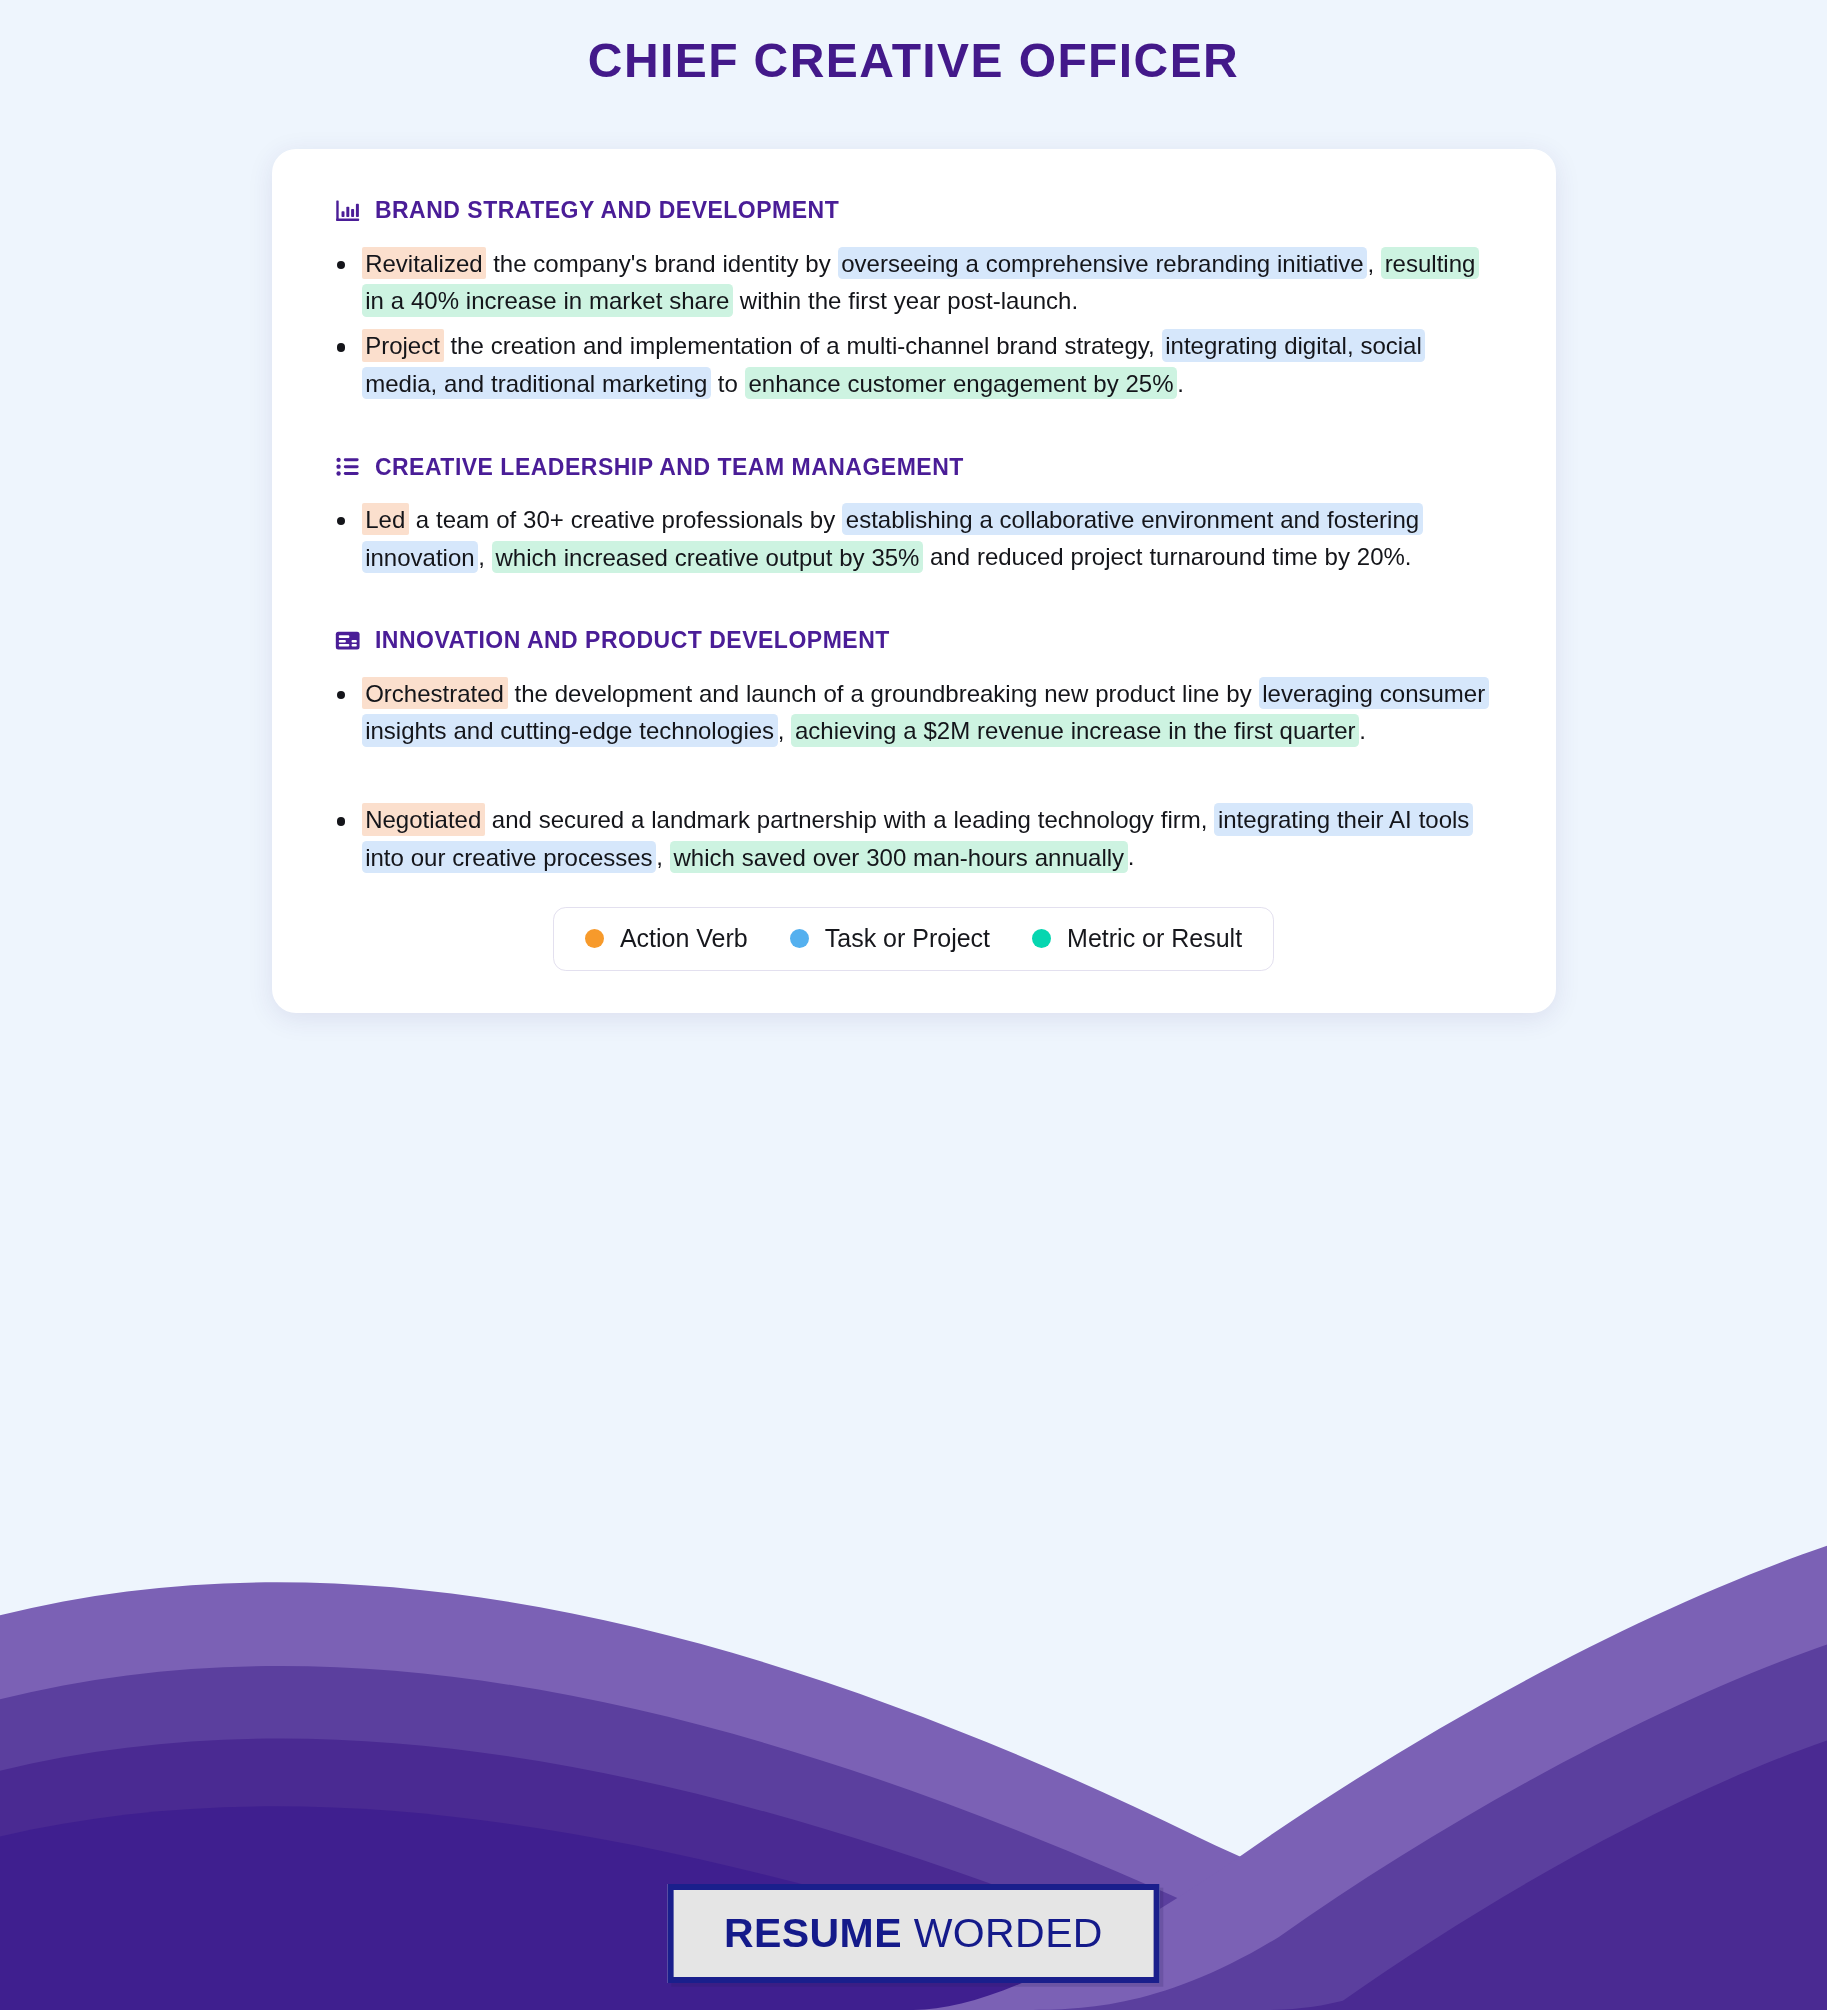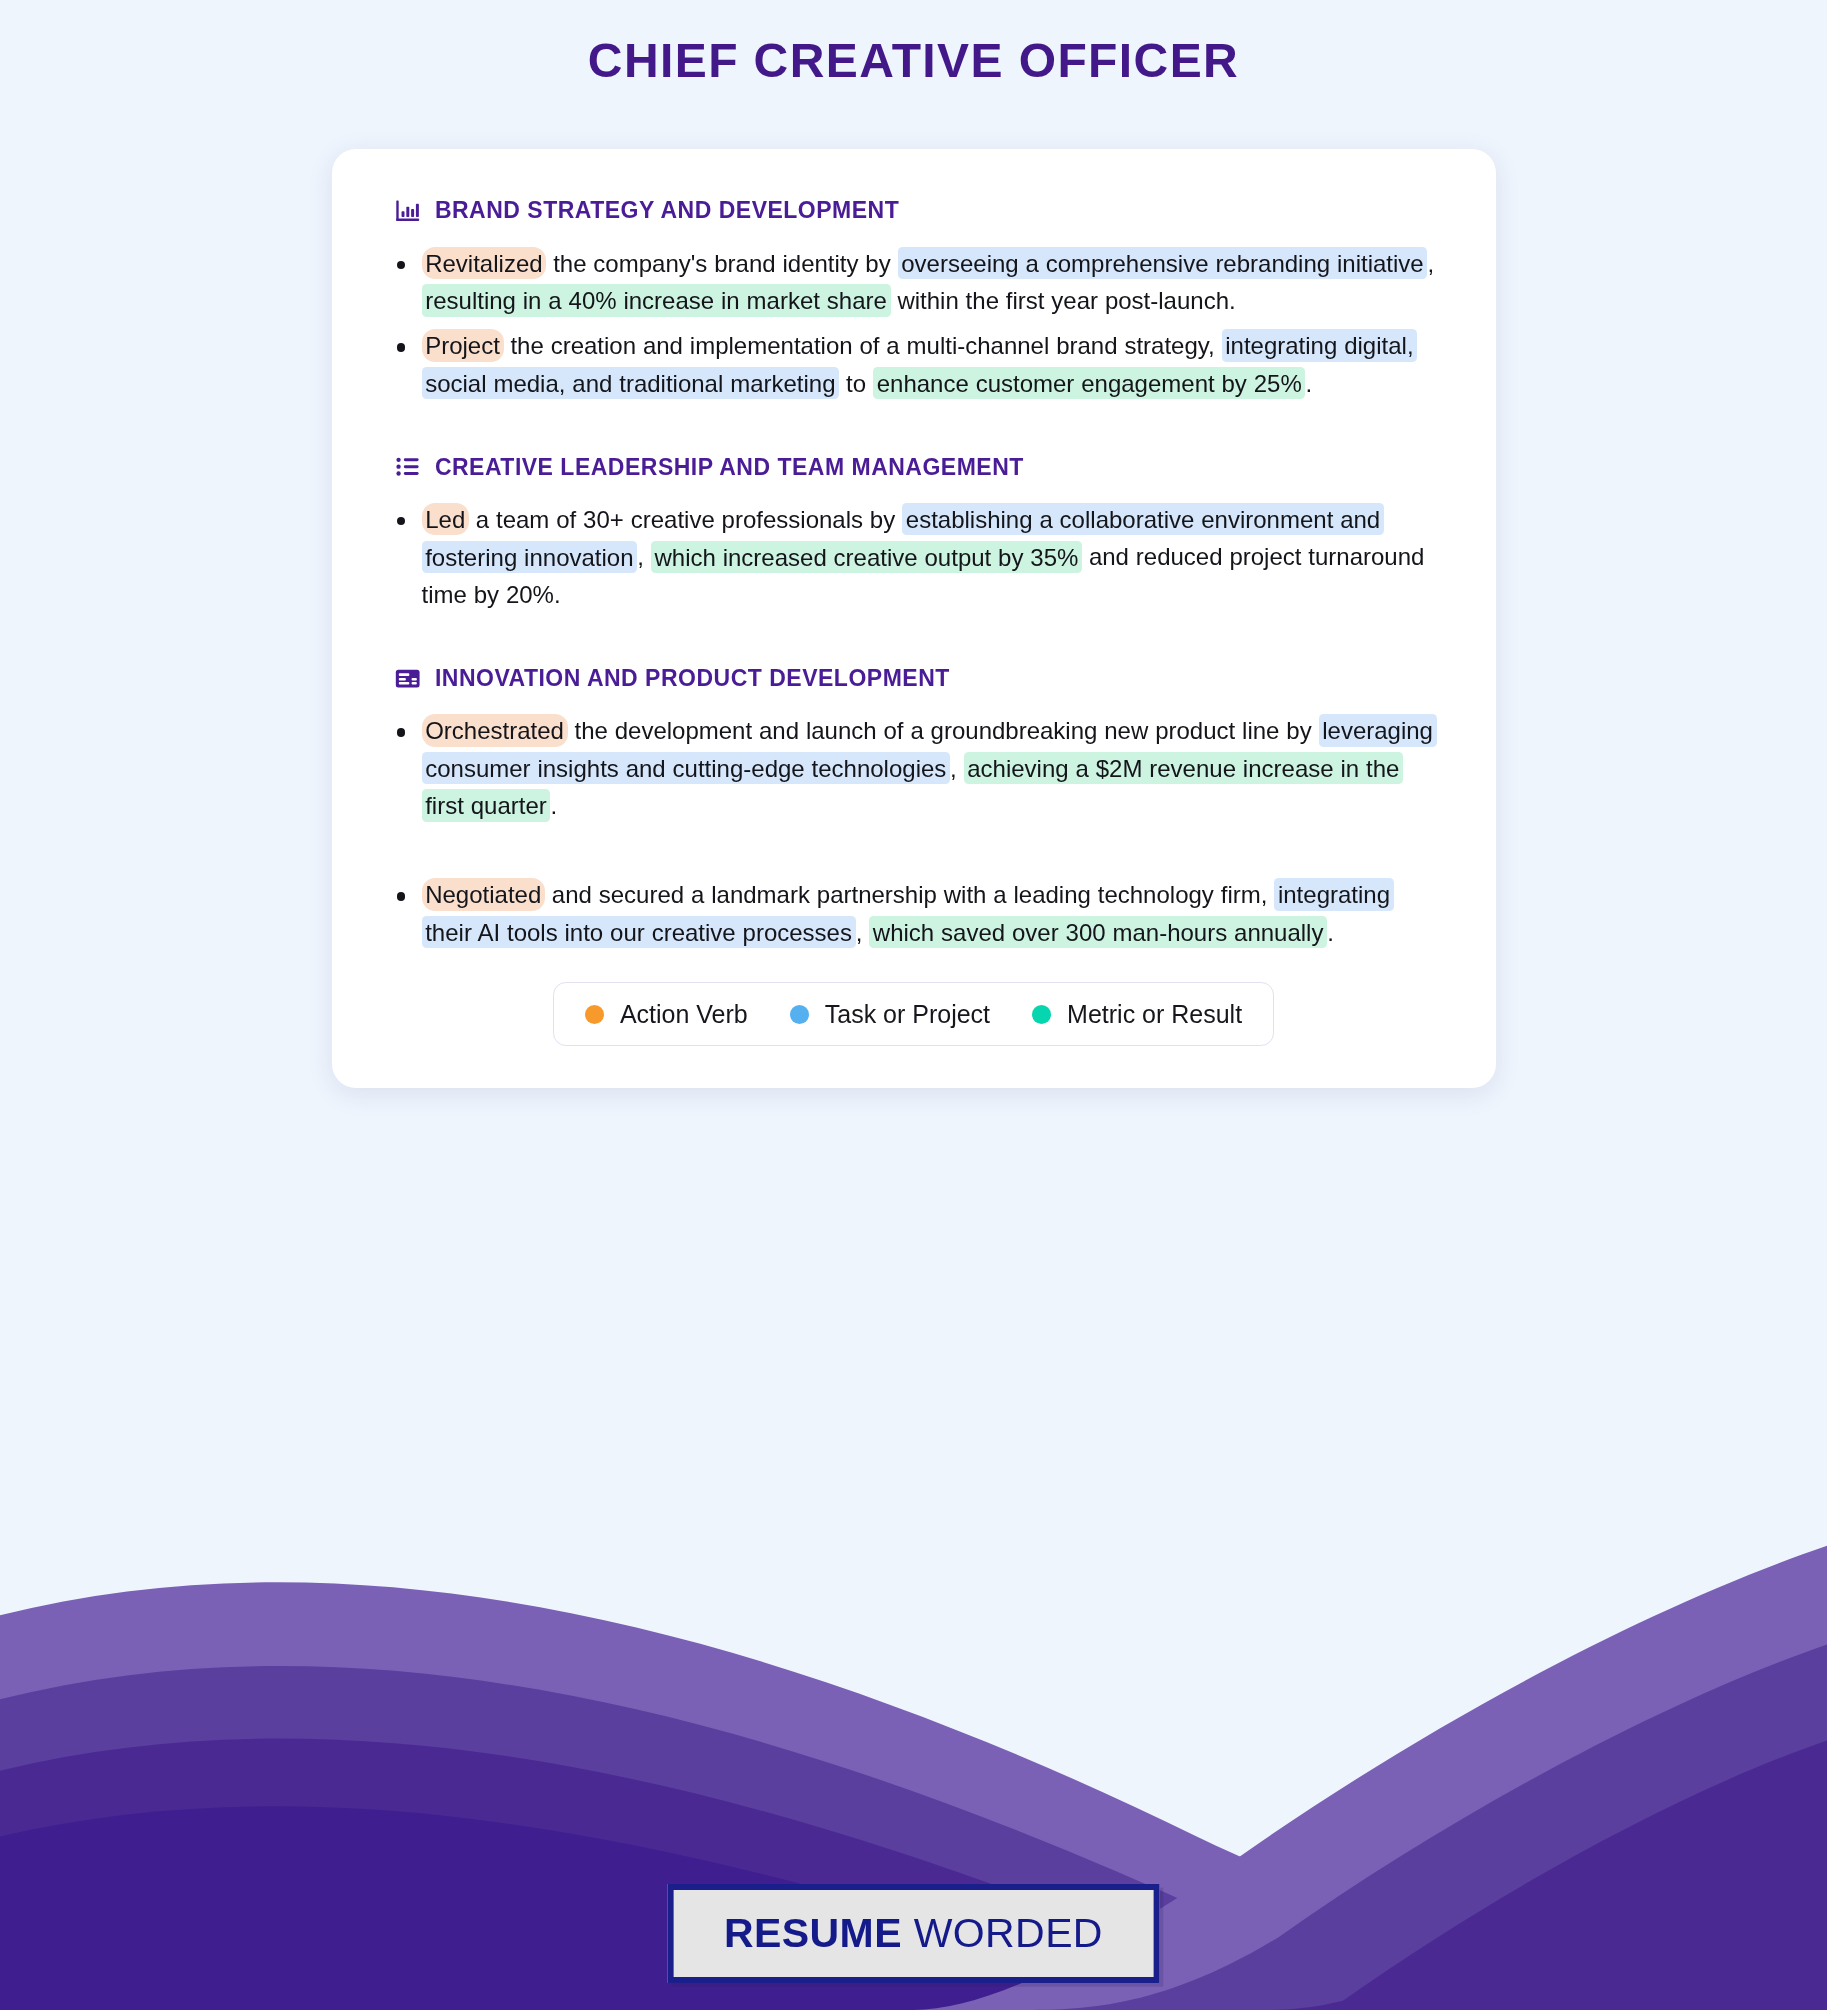--- a/index.html
+++ b/index.html
@@ -44,21 +44,21 @@
     font-weight: 700;
     color: #43198a;
     margin-top: 12.8px;
     letter-spacing: 0.1px;
   }
 
   
   .card {
     position: relative;
     z-index: 2;
-    width: 1164px;
+    width: 1284px;
     margin: 61px auto 0 auto;
     background: #ffffff;
     border-radius: 24px;
     box-shadow: 0 5.5px 25.6px rgba(60, 40, 120, 0.10);
     padding: 48px 55px 42px 55px;
   }
 
   .section { margin-bottom: 5.5px; }
 
   .section-head {
@@ -103,21 +103,21 @@
     position: absolute;
     left: 10px;
     top: 16.4px;
     width: 8.2px; height: 8.2px;
     border-radius: 50%;
     background: #14151a;
   }
 
   .hl-verb {
     background: #fbdfcd;
-    border-radius: 13px;
+    border-radius: 2px;
     padding: 2.7px 3.7px;
     box-decoration-break: clone;
     -webkit-box-decoration-break: clone;
   }
   .hl-task {
     background: #d6e7fb;
     border-radius: 4.6px;
     padding: 2.7px 3.7px;
     box-decoration-break: clone;
     -webkit-box-decoration-break: clone;

